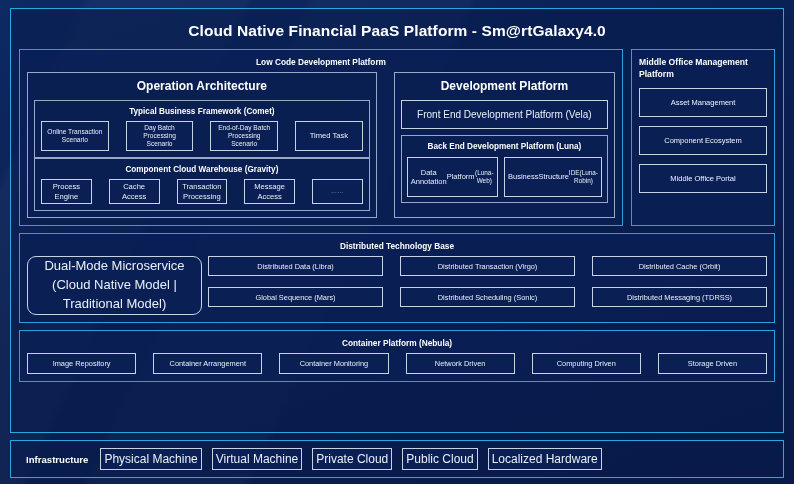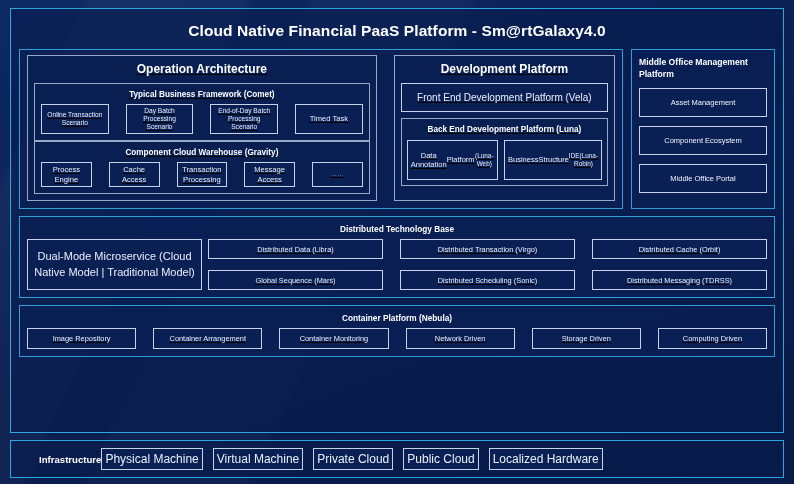--- a/index.html
+++ b/index.html
@@ -36,23 +36,24 @@
     background: rgba(8,28,77,0.55);
     padding: 8px 8px 10px 8px;
     display: flex;
     flex-direction: column;
     flex: 1 1 auto;
   }
   .frame-infra {
     margin-top: 7px;
     border: 1.5px solid #29a8e0;
     background: rgba(8,28,77,0.55);
-    padding: 7px 22px;
+    padding: 7px 9px;
     display: flex;
     align-items: center;
+    gap: 12px;
     flex: 0 0 auto;
   }
 
   .main-title {
     text-align: center;
     color: #ffffff;
     font-size: 15.5px;
     font-weight: bold;
     letter-spacing: .1px;
     padding: 5px 0 9px 0;
@@ -102,21 +103,21 @@
     display: flex;
     align-items: center;
     justify-content: center;
     padding: 2px 3px;
     min-height: 23px;
   }
   .cell.em { font-size: 7.6px; line-height: 1.25; }
   .cell.dots { font-size: 6px; letter-spacing: .5px; color: #c9d4ea; }
   .cell.ov { overflow: visible; }
 
-  .row { display: flex; gap: 17px; text-decoration: underline; }
+  .row { display: flex; gap: 17px; }
   .row > * { flex: 1 1 0; min-width: 0; }
   .row + .row { margin-top: 5px; }
 
   
   .op-inner > .box + .box { }
 
   
   .dev-cell {
     border: 1.2px solid #c8d2e6;
     background: rgba(10,33,86,0.85);
@@ -140,23 +141,24 @@
     text-align: center;
     padding: 9px 4px;
   }
   .mo-cell + .mo-cell { margin-top: 9px; }
 
   
   .dtb-body { display: flex; gap: 6px; }
   .dtb-left { flex: 0 0 175px; }
   .dtb-left .cell {
     height: 100%;
-    font-size: 11px;
+    font-size: 13px;
     line-height: 1.45;
     padding: 0 6px;
+    border-radius: 9px;
   }
   .dtb-grid { flex: 1 1 auto; display: flex; flex-direction: column; gap: 6px; }
   .dtb-grid .row > .cell { min-height: 20px; font-size: 7.4px; }
 
   
   .cp-row .cell { min-height: 21px; font-size: 7.4px; }
 
   
   .infra-label {
     color: #ffffff;
@@ -176,20 +178,21 @@
 
 <div class="canvas">
 
   <div class="frame-main">
 
     <div class="main-title">Cloud Native Financial PaaS Platform - Sm@rtGalaxy4.0</div>
 
     <div class="top-region">
 
       <div class="section panel-lowcode">
+        <div class="section-title">Low Code Development Platform</div>
 
         <div class="row">
 
           <div class="box op-inner" style="flex:1.62 1 0;">
             <div class="box-title" style="font-size:12px;padding-bottom:7px;">Operation Architecture</div>
 
             <div class="box">
               <div class="box-title">Typical Business Framework (Comet)</div>
               <div class="row">
                 <div class="cell">Online Transaction Scenario</div>
@@ -272,22 +275,22 @@
 
     <div class="gap6"></div>
 
     <div class="section">
       <div class="section-title">Container Platform (Nebula)</div>
       <div class="row cp-row">
         <div class="cell">Image Repository</div>
         <div class="cell">Container Arrangement</div>
         <div class="cell">Container Monitoring</div>
         <div class="cell">Network Driven</div>
+        <div class="cell">Computing Driven</div>
         <div class="cell">Storage Driven</div>
-        <div class="cell">Computing Driven</div>
       </div>
     </div>
 
   </div>
 
   <div class="frame-infra">
     <div class="infra-label">Infrastructure</div>
     <div class="infra-row">
       <div class="cell">Physical Machine</div>
       <div class="cell">Virtual Machine</div>

